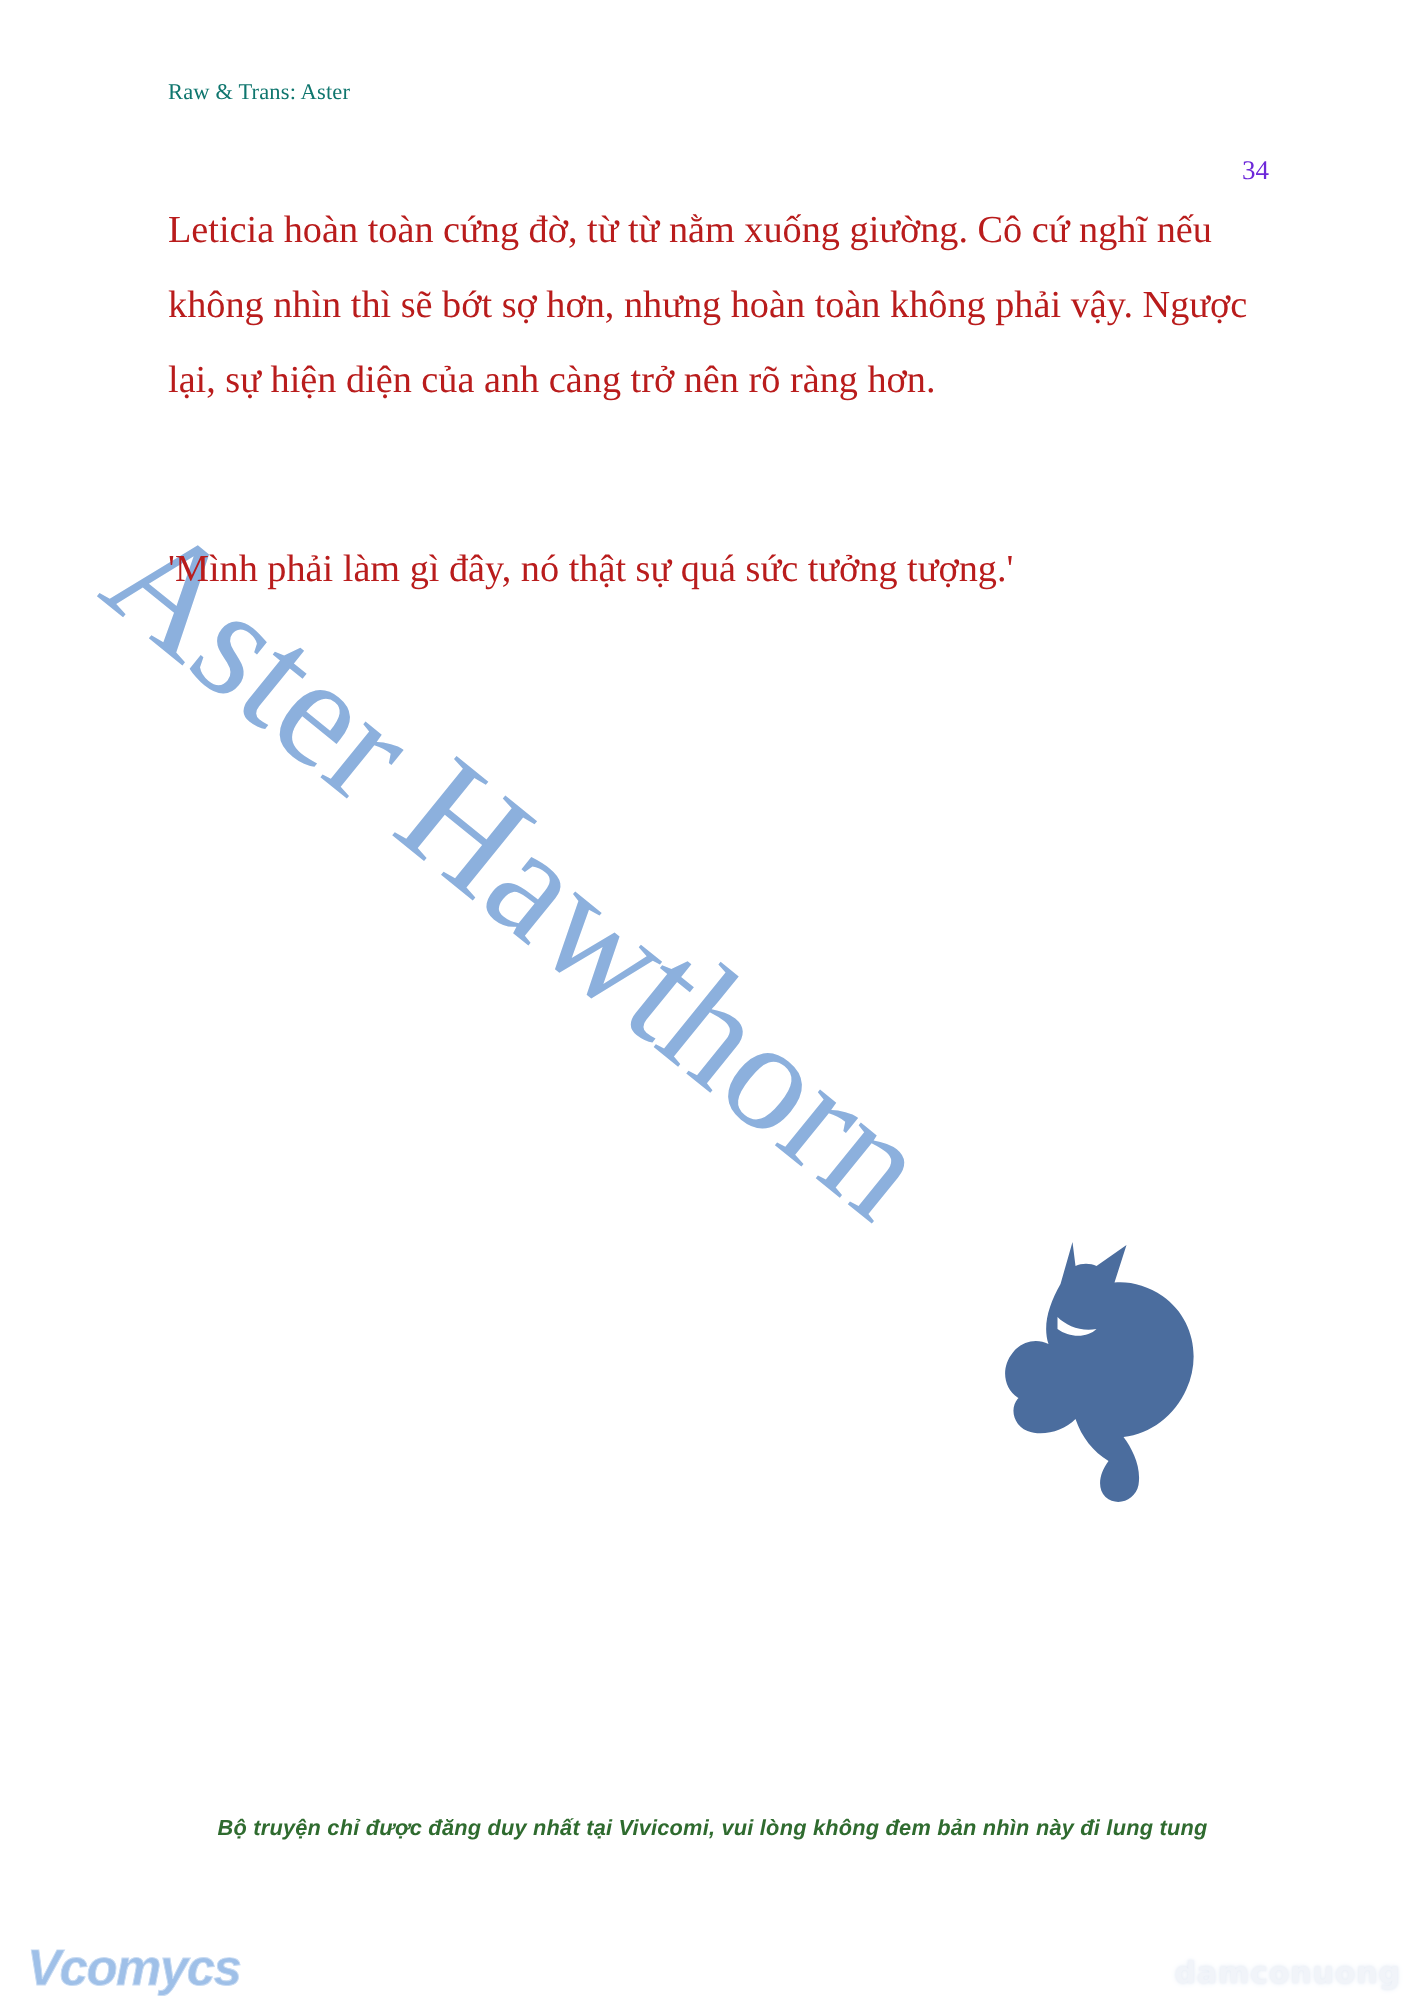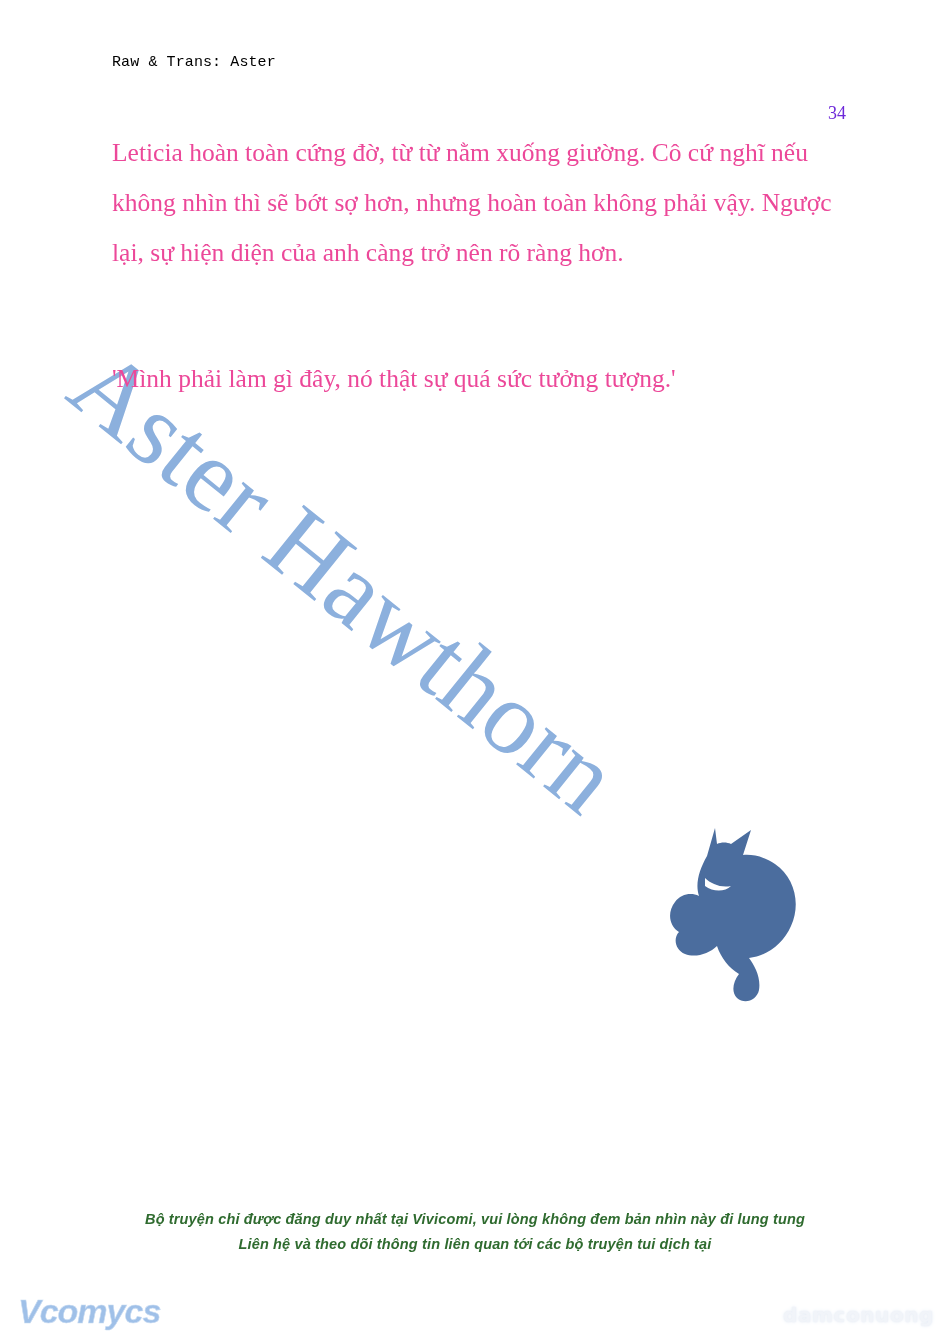--- a/index.html
+++ b/index.html
@@ -17,23 +17,23 @@
     height: 1343px;
     background: #ffffff;
     overflow: hidden;
   }
 
   
   .header {
     position: absolute;
     left: 112px;
     top: 54px;
-    font-family: Liberation Mono, monospace;
+    font-family: Liberation Serif, serif;
     font-size: 15px;
-    color: #000000;
+    color: #0f766e;
     letter-spacing: 0.1px;
   }
 
   .page-number {
     position: absolute;
     right: 104px;
     top: 103px;
     font-family: "Liberation Serif", "DejaVu Serif", serif;
     font-size: 18px;
     color: #6d28d9;
@@ -74,21 +74,21 @@
     left: 112px;
     top: 128px;
     width: 730px;
     z-index: 2;
   }
 
   .para {
     font-family: "Liberation Serif", "DejaVu Serif", serif;
     font-size: 25.5px;
     line-height: 50px;
-    color: #ec4899;
+    color: #b91c1c;
     margin: 0;
     text-align: left;
   }
 
   .para + .para {
     margin-top: 76px;
   }
 
   
   .footer-note {
@@ -183,21 +183,20 @@
     </svg>
   </div>
 
   <div class="content">
     <p class="para">Leticia hoàn toàn cứng đờ, từ từ nằm xuống giường. Cô cứ nghĩ nếu không nhìn thì sẽ bớt sợ hơn, nhưng hoàn toàn không phải vậy. Ngược lại, sự hiện diện của anh càng trở nên rõ ràng hơn.</p>
     <p class="para">'Mình phải làm gì đây, nó thật sự quá sức tưởng tượng.'</p>
   </div>
 
   <div class="footer-note">
     <div class="line">Bộ truyện chỉ được đăng duy nhất tại Vivicomi, vui lòng không đem bản nhìn này đi lung tung</div>
-    <div class="line">Liên hệ và theo dõi thông tin liên quan tới các bộ truyện tui dịch tại</div>
   </div>
 
   <div class="brand-logo">
     <svg viewBox="0 0 175 48" width="175" height="48" aria-hidden="true">
       <text class="brand-logo-text" x="4" y="36">Vcomycs</text>
     </svg>
   </div>
 
   <div class="site-watermark">damconuong</div>
 

